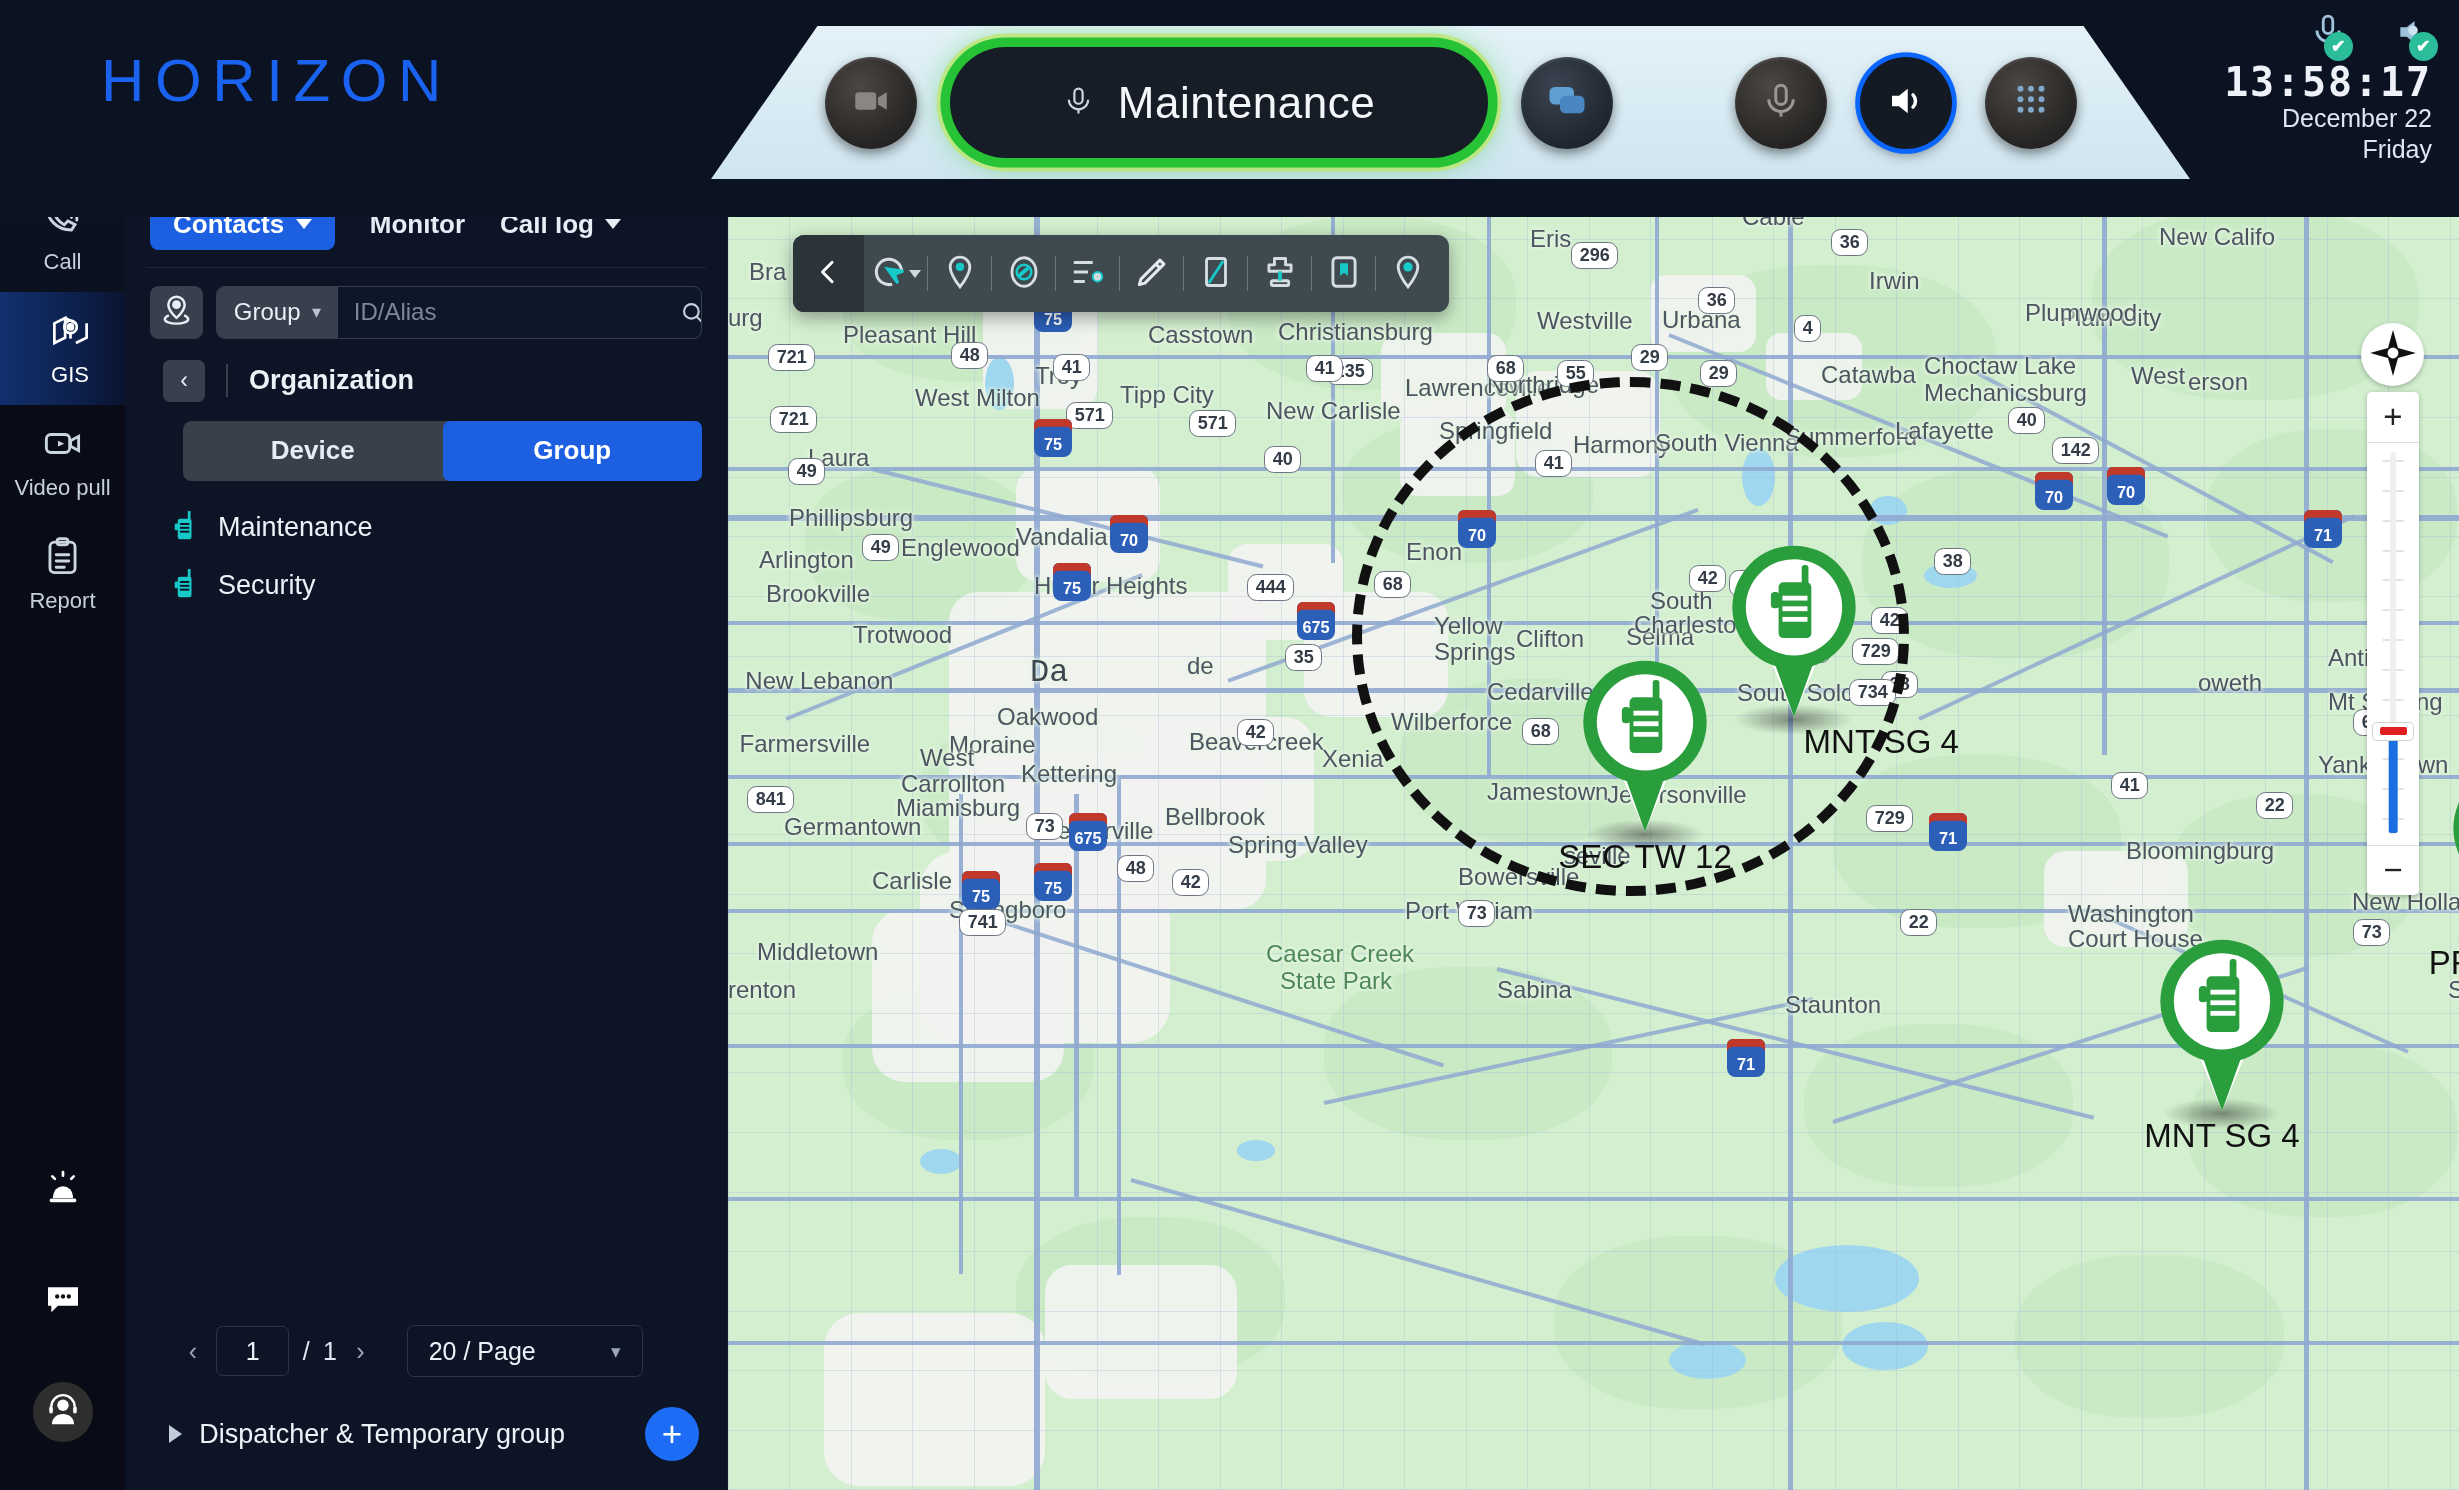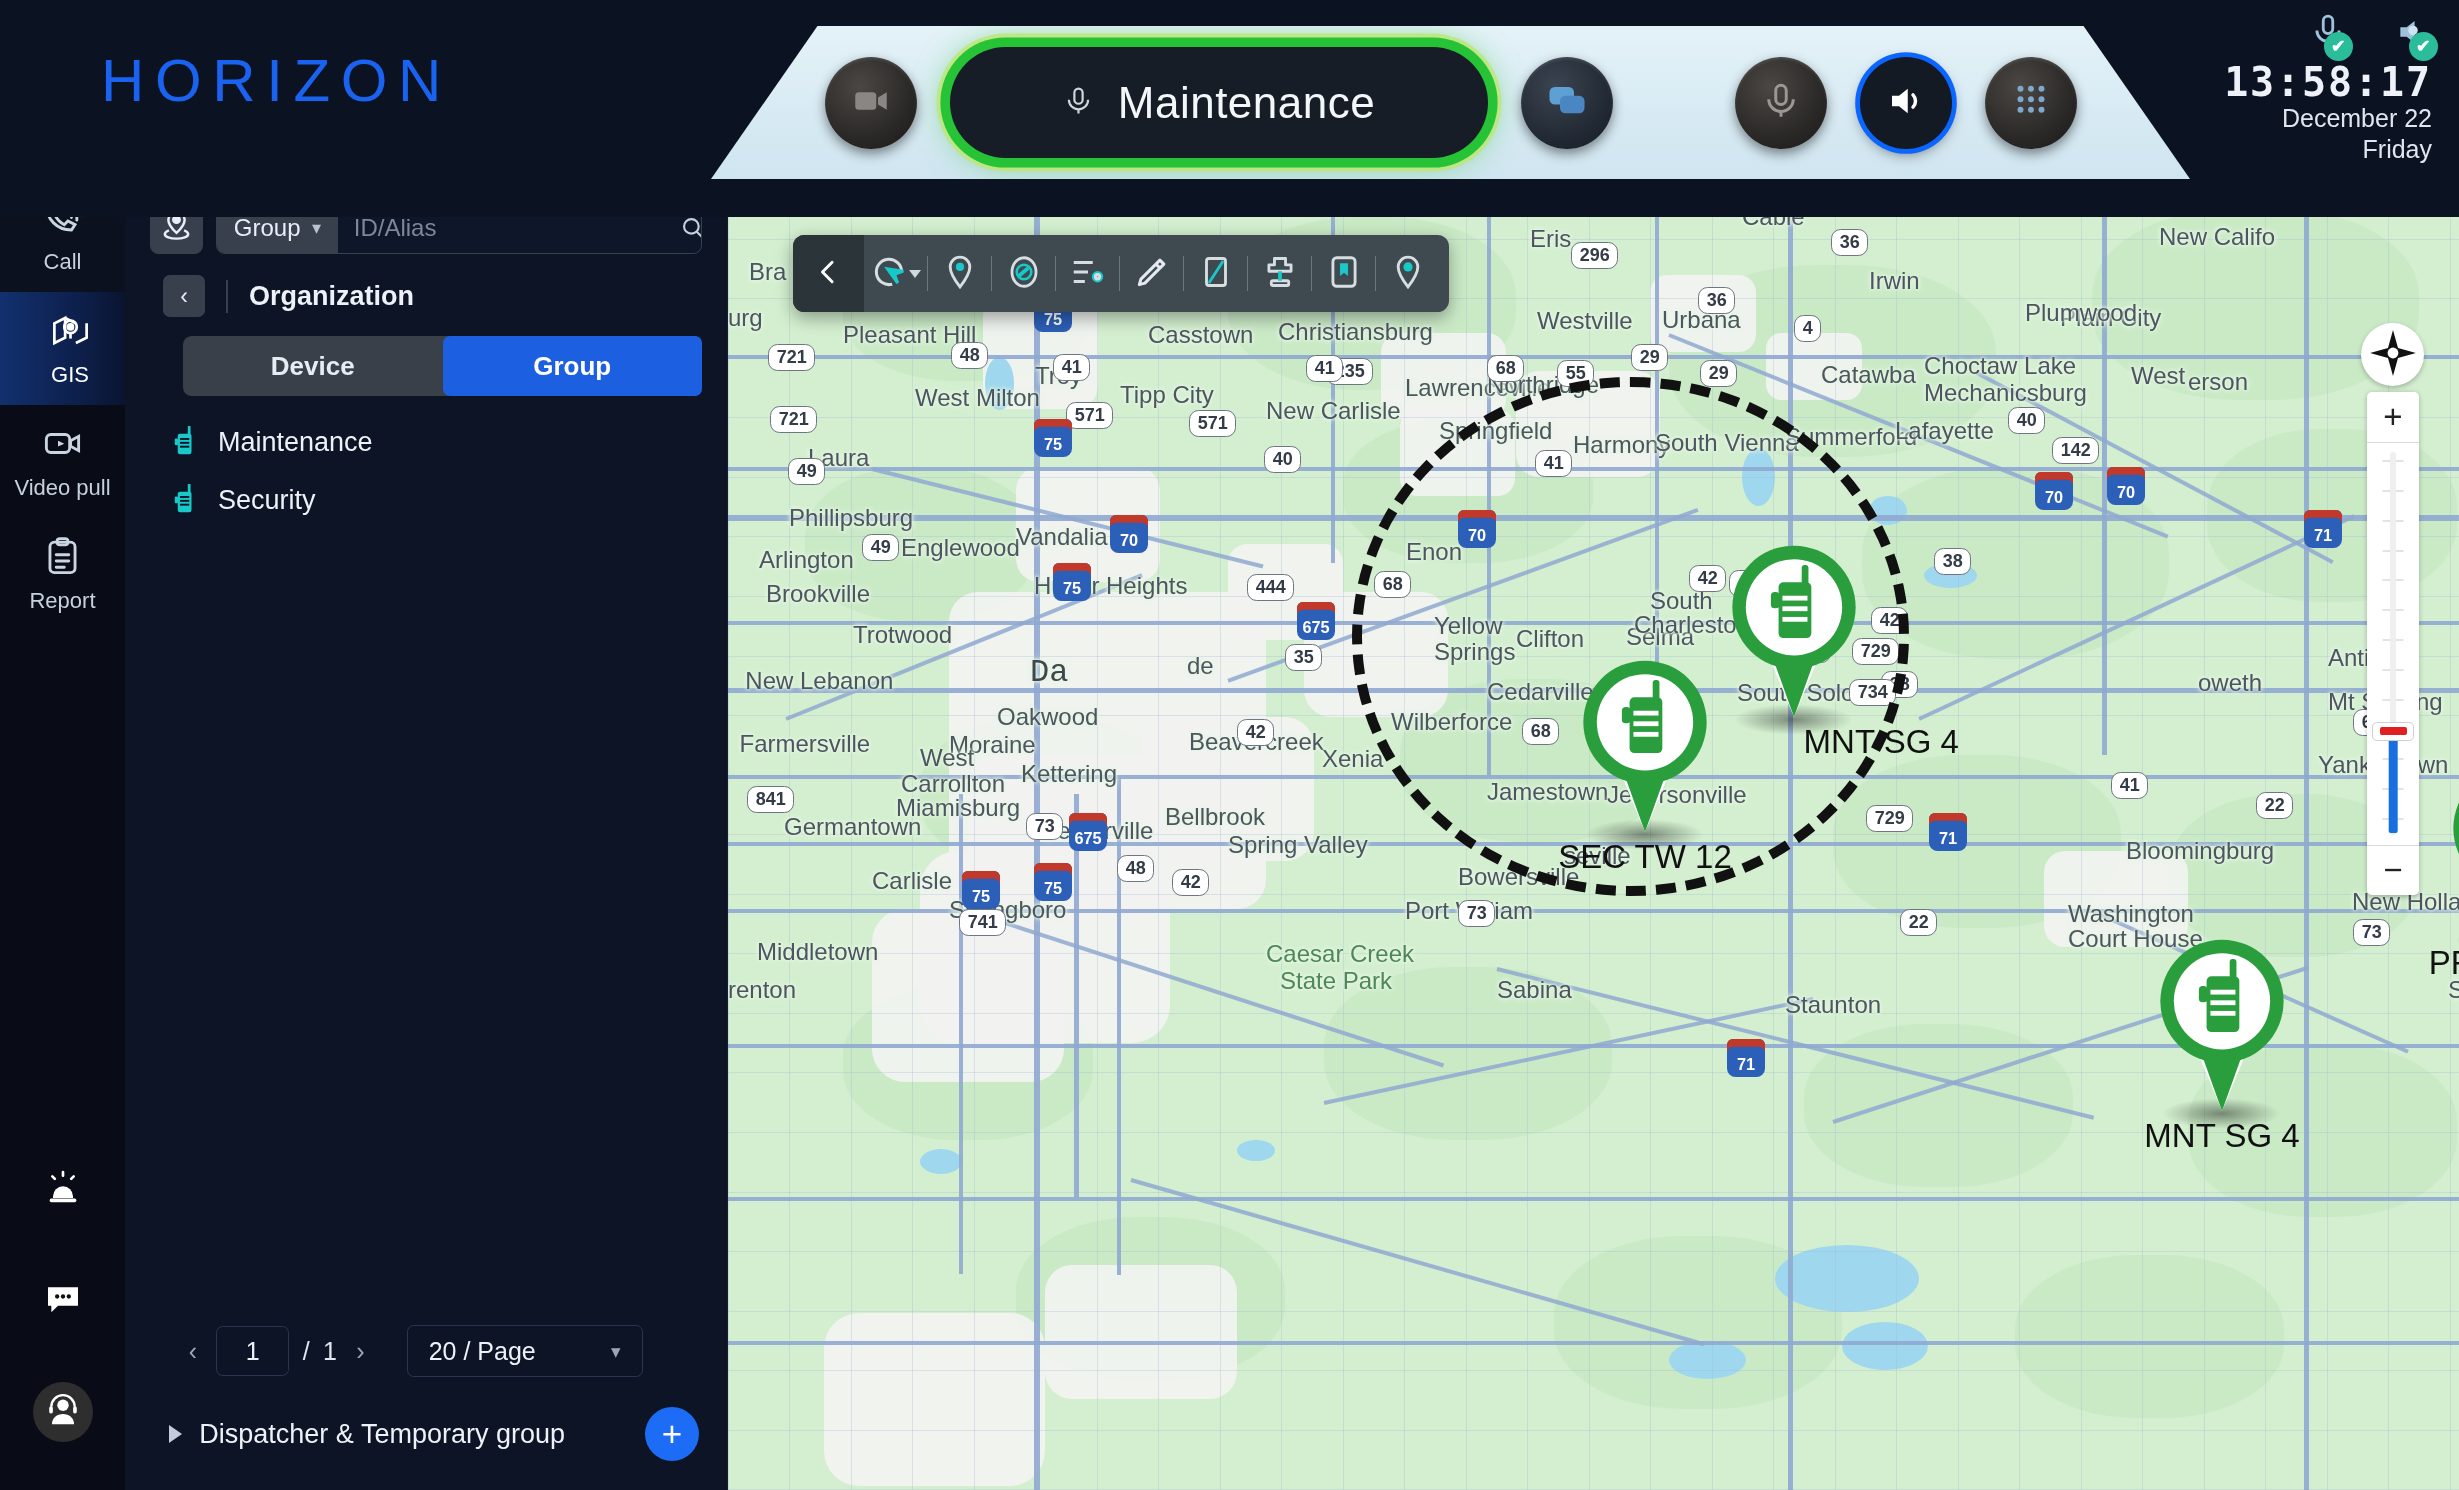--- a/index.html
+++ b/index.html
@@ -396,20 +396,33 @@
                 <rect x="18.4" y="9.6" width="2.3" height="4.6" rx="1.1"></rect>
             </svg>
           </span>
         </div>
       </div>
     </div>
   </div>
 
   <div class="panel">
 
+    <div class="panel-tabs">
+      <div class="tab-pill">
+        <span>Contacts</span>
+        <span class="caret"></span>
+      </div>
+      <div class="tab-plain">
+        <span>Monitor</span>
+      </div>
+      <div class="tab-plain">
+        <span>Call log</span>
+        <span class="caret"></span>
+      </div>
+    </div>
     <div class="panel-div"></div>
 
     <div class="searchrow">
       <div class="gis-sq">
         <span>
           <svg viewBox="0 0 24 24" fill="none" stroke="#e8eef7" stroke-width="1.7">
             <path d="M12 2.5a5.6 5.6 0 015.6 5.6c0 4-5.6 9-5.6 9s-5.6-5-5.6-9A5.6 5.6 0 0112 2.5z"></path>
             <circle cx="12" cy="8" r="2.2" fill="#e8eef7"></circle>
             <path d="M6.8 15.4C5 16.1 4 17 4 18c0 1.7 3.6 3 8 3s8-1.3 8-3c0-1-1-1.9-2.8-2.6"></path>
           </svg>

